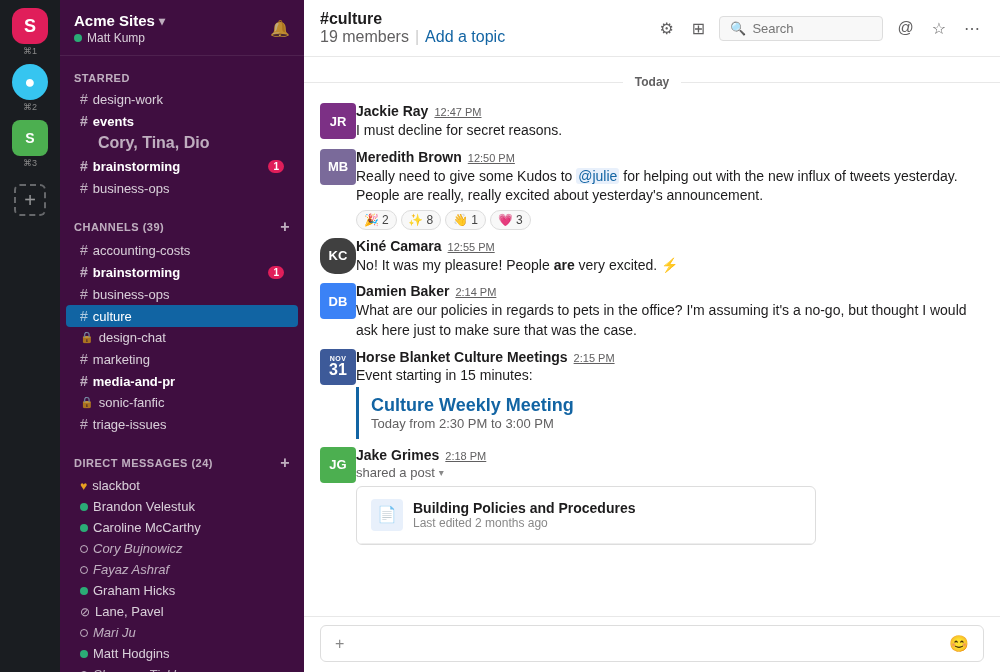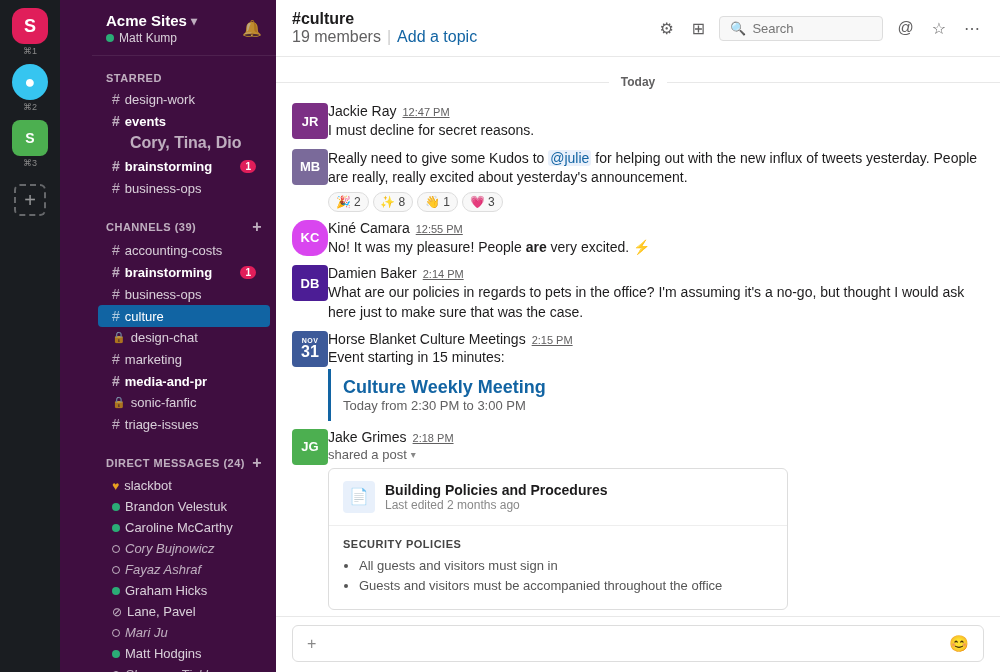--- a/index.html
+++ b/index.html
@@ -27,27 +27,26 @@
     .app-icon.active { background: #e01e5a; border-radius: 12px; }
     .app-icon-label {
       font-size: 9px; color: #888; text-align: center;
     }
     .app-icon-wrapper {
       display: flex; flex-direction: column; align-items: center; gap: 2px;
     }
 
     
     .sidebar {
-      width: 216px;
+      width: 244px;
       background: #3f0e40;
       display: flex;
       flex-direction: column;
       flex-shrink: 0;
       overflow-y: auto;
-      padding-left: 32px;
     }
     .sidebar::-webkit-scrollbar { width: 4px; }
     .sidebar::-webkit-scrollbar-thumb { background: #ffffff30; border-radius: 2px; }
 
     .workspace-header {
       padding: 12px 14px 10px;
       display: flex;
       align-items: center;
       justify-content: space-between;
       border-bottom: 1px solid #ffffff15;
@@ -195,21 +194,21 @@
     }
     .avatar.calendar {
       background: #3d5a99;
       border-radius: 4px;
       font-size: 10px; font-weight: 700;
     }
     .message-body { flex: 1; min-width: 0; }
     .message-header {
       display: flex; align-items: baseline; gap: 6px; margin-bottom: 2px;
     }
-    .sender-name { font-size: 14px; font-weight: 400; color: #1d1c1d; }
+    .sender-name { font-size: 14px; font-weight: 700; color: #1d1c1d; }
     .timestamp { font-size: 11px; color: #616061; text-decoration: underline; }
     .message-text { font-size: 14px; color: #1d1c1d; line-height: 1.4; }
     .message-text strong { font-weight: 700; }
     .mention { color: #1264a3; background: #e8f0fb; border-radius: 3px; padding: 0 2px; }
 
     .reactions {
       display: flex; gap: 4px; margin-top: 4px; flex-wrap: wrap;
     }
     .reaction {
       border: 1px solid #ddd; border-radius: 20px;
@@ -292,22 +291,22 @@
     }
     .input-btn {
       background: none; border: none; cursor: pointer;
       color: #888; font-size: 16px; padding: 2px 4px;
       border-radius: 4px;
     }
 
     
     .av-purple { background: #7c3085; }
     .av-blue { background: #1264a3; }
-    .av-green { background: #d946ef; border-radius: 15px; }
-    .av-orange { background: #4c1d95; }
+    .av-green { background: #404040; border-radius: 15px; }
+    .av-orange { background: #3b82f6; }
     .av-teal { background: #00a5a0; }
     .av-lightblue { background: #4da9e5; }
 
     .calendar-num {
       font-size: 16px; font-weight: 700; color: white; line-height: 1;
     }
     .calendar-header-small {
       font-size: 7px; font-weight: 700; color: white; text-transform: uppercase; letter-spacing: 0.5px;
     }
   </style>
@@ -522,20 +521,24 @@
         </div>
         <div class="message-text">I must decline for secret reasons.</div>
       </div>
     </div>
 
     <div class="message">
       <div class="avatar av-lightblue" style="background:#7a6a9a;">
         <span>MB</span>
       </div>
       <div class="message-body">
+        <div class="message-header">
+          <span class="sender-name">Meredith Brown</span>
+          <span class="timestamp">12:50 PM</span>
+        </div>
         <div class="message-text">
           Really need to give some Kudos to <span class="mention">@julie</span> for helping out with the new influx of tweets yesterday. People are really, really excited about yesterday's announcement.
         </div>
         <div class="reactions">
           <span class="reaction">🎉 <span>2</span></span>
           <span class="reaction">✨ <span>8</span></span>
           <span class="reaction">👋 <span>1</span></span>
           <span class="reaction">💗 <span>3</span></span>
         </div>
       </div>
@@ -603,27 +606,20 @@
         <div class="post-card">
           <div class="post-card-header">
             <div class="post-card-icon">
               <span>📄</span>
             </div>
             <div>
               <div class="post-card-title">Building Policies and Procedures</div>
               <div class="post-card-subtitle">Last edited 2 months ago</div>
             </div>
           </div>
-          <div class="post-card-body">
-            <div class="post-card-section-title">SECURITY POLICIES</div>
-            <ul class="post-card-list">
-              <li>All guests and visitors must sign in</li>
-              <li>Guests and visitors must be accompanied throughout the office</li>
-            </ul>
-          </div>
         </div>
       </div>
     </div>
 
   </div>
 
   <div class="message-input-area">
     <div class="message-input-box">
       <button class="input-btn">
         <span>+</span>

